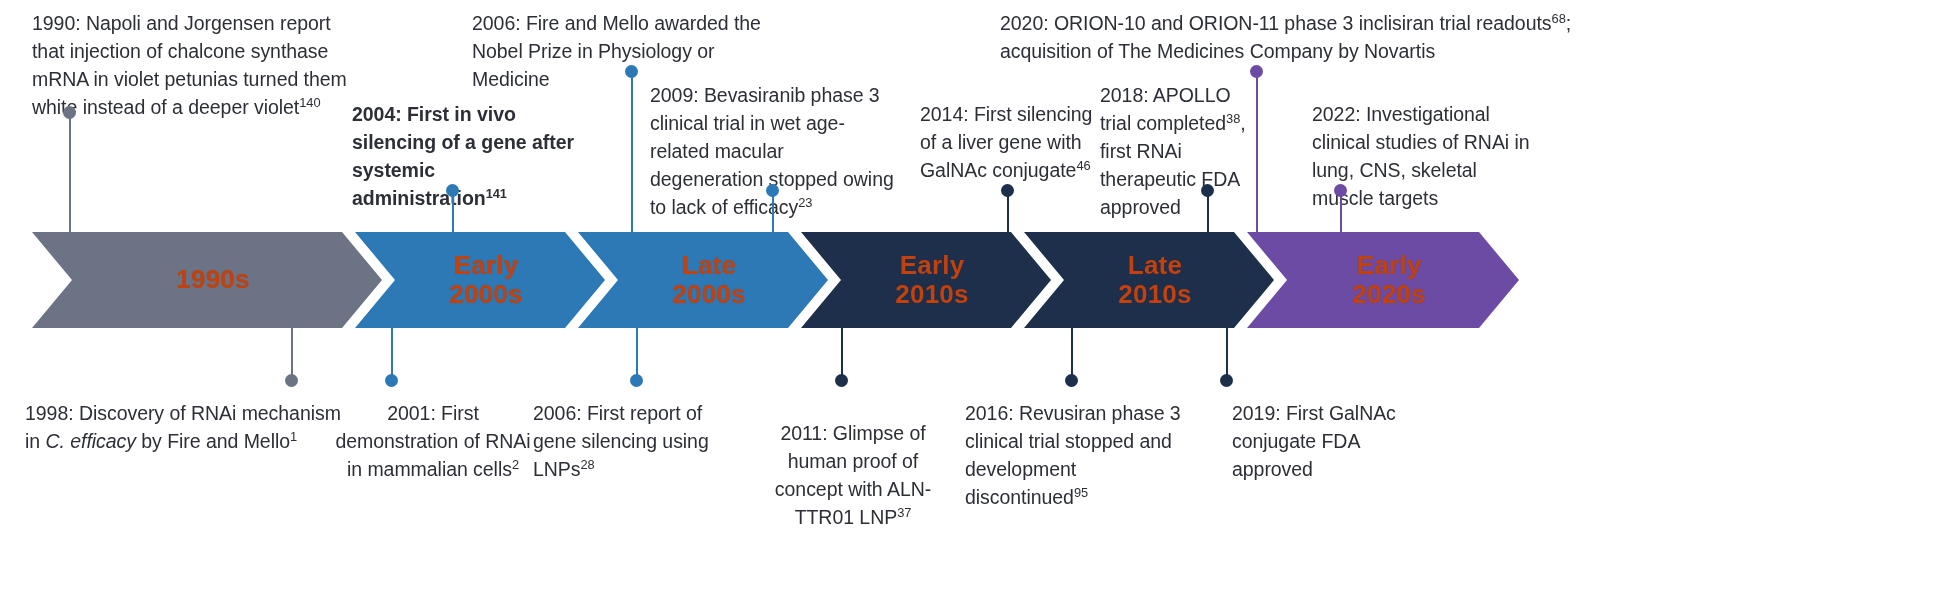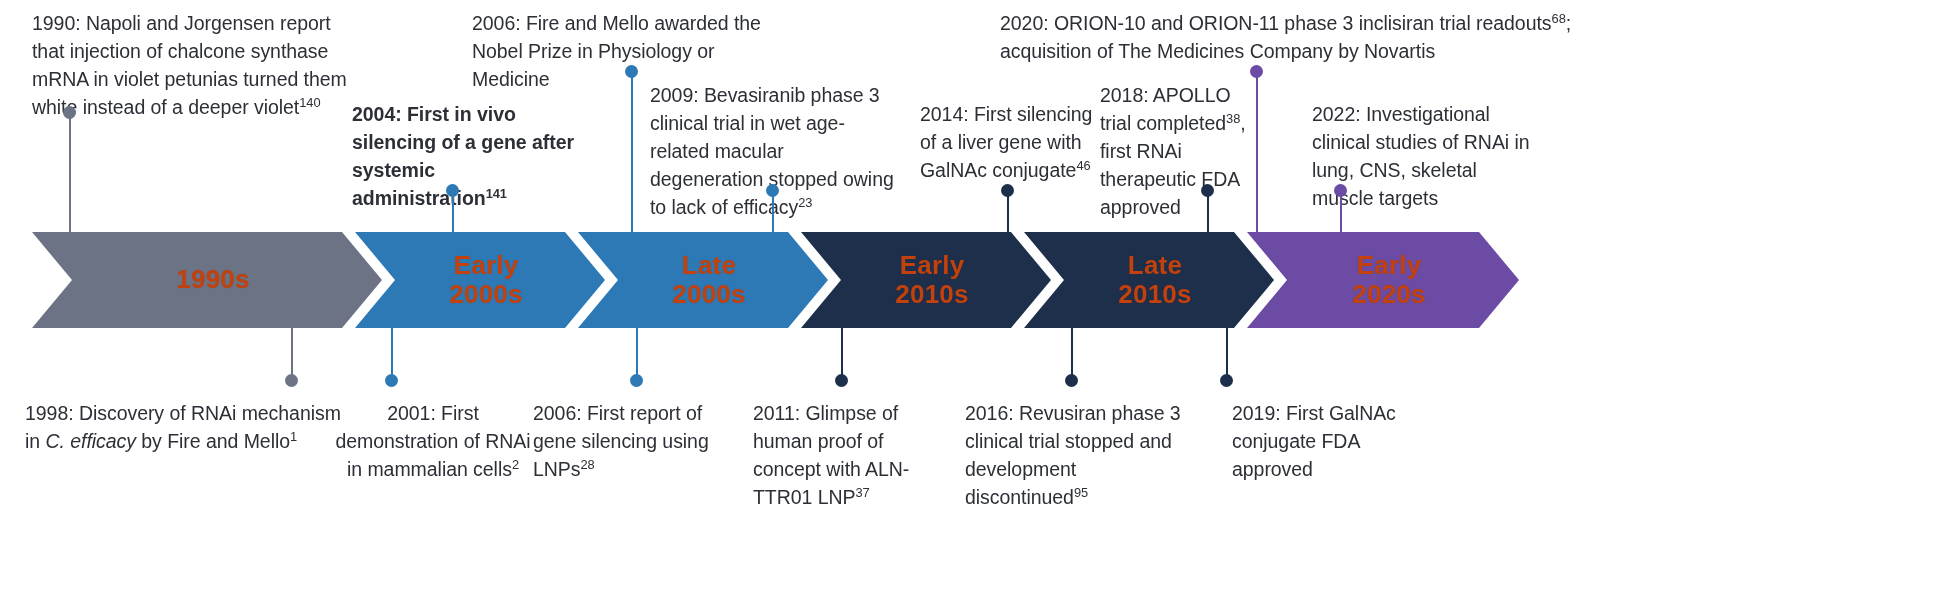--- a/index.html
+++ b/index.html
@@ -205,21 +205,21 @@
   </div>
 
   <div class="note" style="left:333px; top:400px; width:200px;text-align:center;">
     <span>2001: First demonstration of RNAi in mammalian cells<sup>2</sup></span>
   </div>
 
   <div class="note" style="left:533px; top:400px; width:215px;">
     <span>2006: First report of gene silencing using LNPs<sup>28</sup></span>
   </div>
 
-  <div class="note" style="left:753px; top:400px; width:200px;">
+  <div class="note" style="left:753px; top:420px; width:200px;text-align:center;">
     <span>2011: Glimpse of human proof of concept with ALN-TTR01 LNP<sup>37</sup></span>
   </div>
 
   <div class="note" style="left:965px; top:400px; width:226px;">
     <span>2016: Revusiran phase 3 clinical trial stopped and development discontinued<sup>95</sup></span>
   </div>
 
   <div class="note" style="left:1200px; top:400px; width:170px;margin-left:32px;">
     <span>2019: First GalNAc conjugate FDA approved</span>
   </div>

